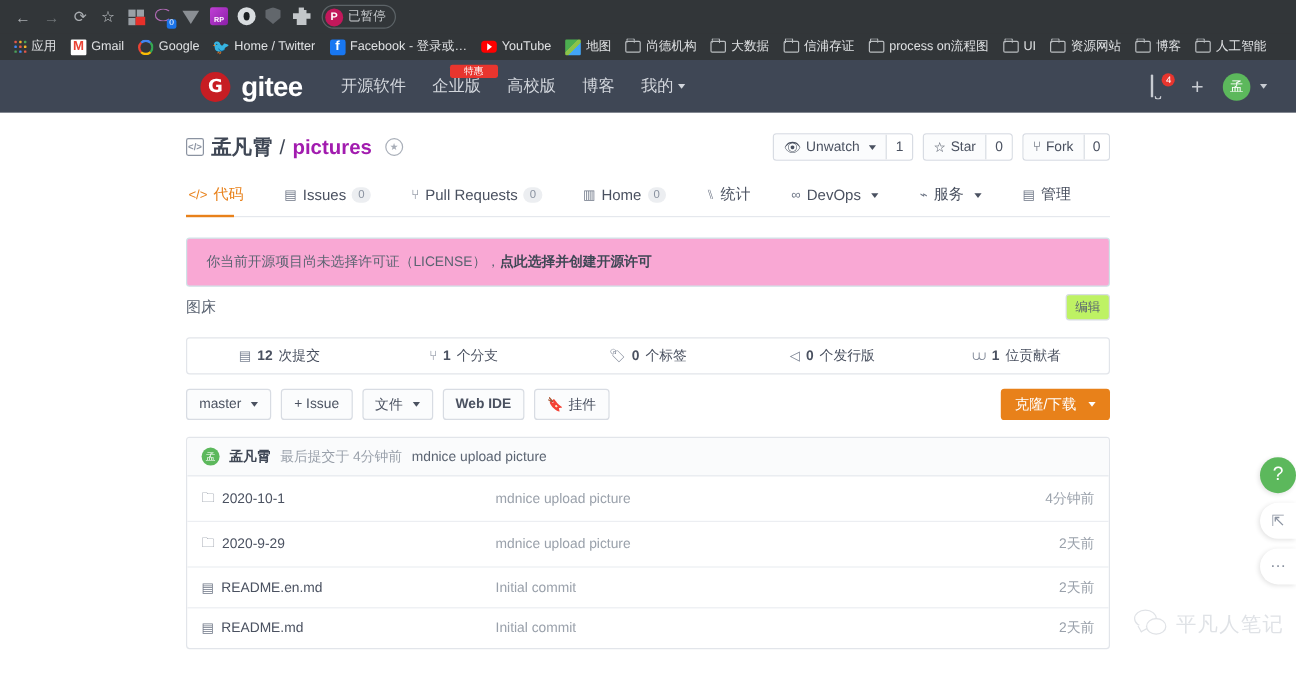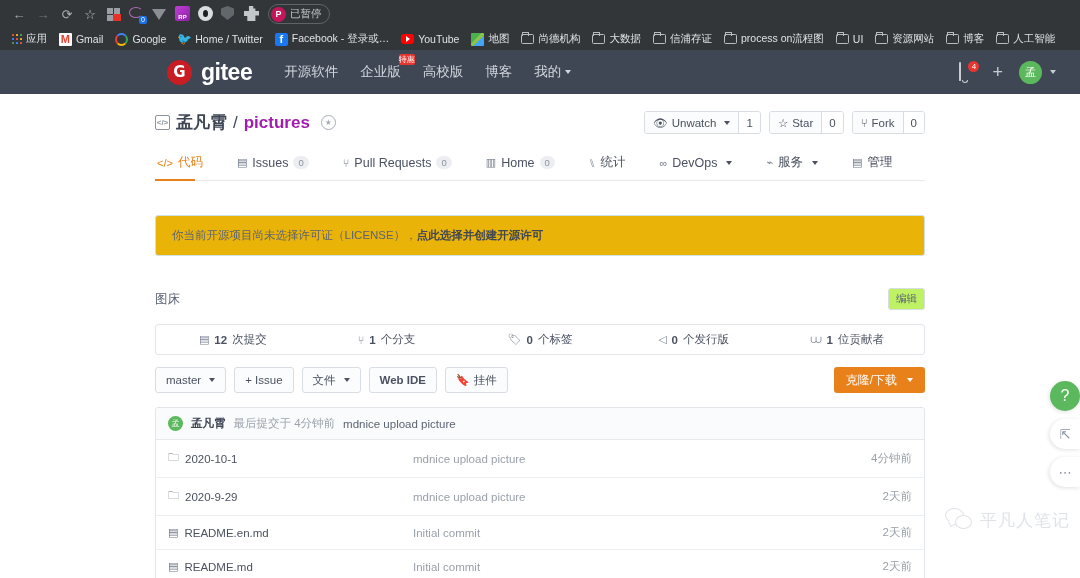--- a/index.html
+++ b/index.html
@@ -200,21 +200,21 @@
     display: flex; align-items: center; justify-content: center;
     font-family: "DejaVu Sans", sans-serif;
   }
   .logo-text { color: #fff; font-size: 23px; font-weight: bold; letter-spacing: -0.5px; }
   .gnav { display: flex; align-items: center; gap: 22px; margin-left: 32px; }
   .gnav-item { color: #d3d7dd; font-size: 13.5px; position: relative; white-space: nowrap; }
   .gnav-badge {
     position: absolute; top: -9px; right: -14px;
     background: #e8352e; color: #fff;
     font-size: 8px; line-height: 11px;
-    padding: 0 0; border-radius: 2px;
+    padding: 0 12px; border-radius: 2px;
     white-space: nowrap;
   }
   .caret { display: inline-block; border-left: 3.5px solid transparent; border-right: 3.5px solid transparent; border-top: 4px solid currentColor; margin-left: 4px; vertical-align: middle; }
   .header-right { margin-left: auto; display: flex; align-items: center; gap: 16px; }
   .gsearch {
     width: 155px; height: 24px;
     border: 1px solid #6b7280;
     border-radius: 2px;
     background: transparent;
     color: #aab0b9;
@@ -298,30 +298,30 @@
   }
   .tab-count {
     background: #eceef1; color: #8b93a1;
     font-size: 9.5px; border-radius: 8px;
     padding: 1px 5px; line-height: 11px;
   }
   .tabicon { font-size: 11px; color: #6f7787; }
   .tab.active .tabicon { color: #e8811a; }
 
   .license-banner {
-    margin-top: 34px;
+    margin-top: 17px;
     border: 1px solid #cfe3e7;
-    background: #eab308;
+    background: #f9a8d4;
     border-radius: 3px;
     padding: 12px 16px;
     font-size: 11.5px; color: #5b6472;
   }
   .license-banner b { color: #3f4755; }
 
-  .desc-row { display: flex; align-items: center; margin-top: 32px; }
+  .desc-row { display: flex; align-items: center; margin-top: 6px; }
   .desc-text { font-size: 12.5px; color: #5b6472; }
   .edit-btn {
     margin-left: auto;
     border: 1px solid #d8dce3; border-radius: 3px;
     background: #bef264;
     font-size: 10.5px; color: #5b6472;
     padding: 3px 7px;
   }
 
   .stats-bar {

